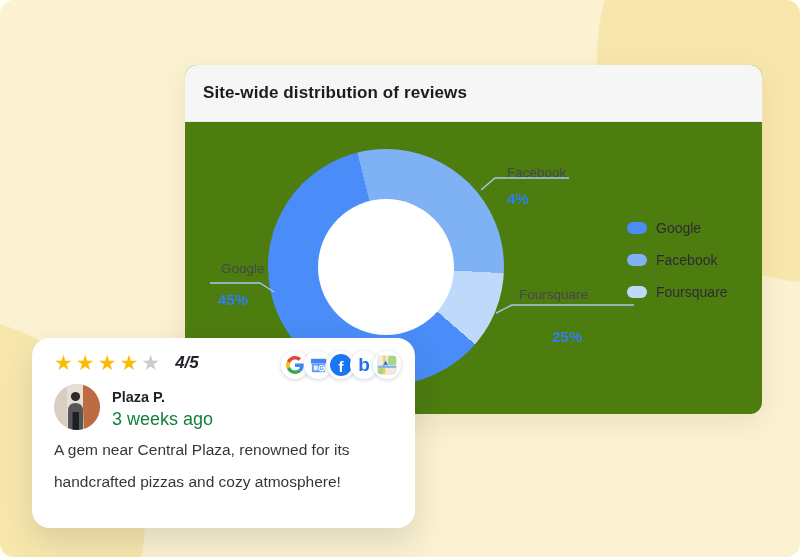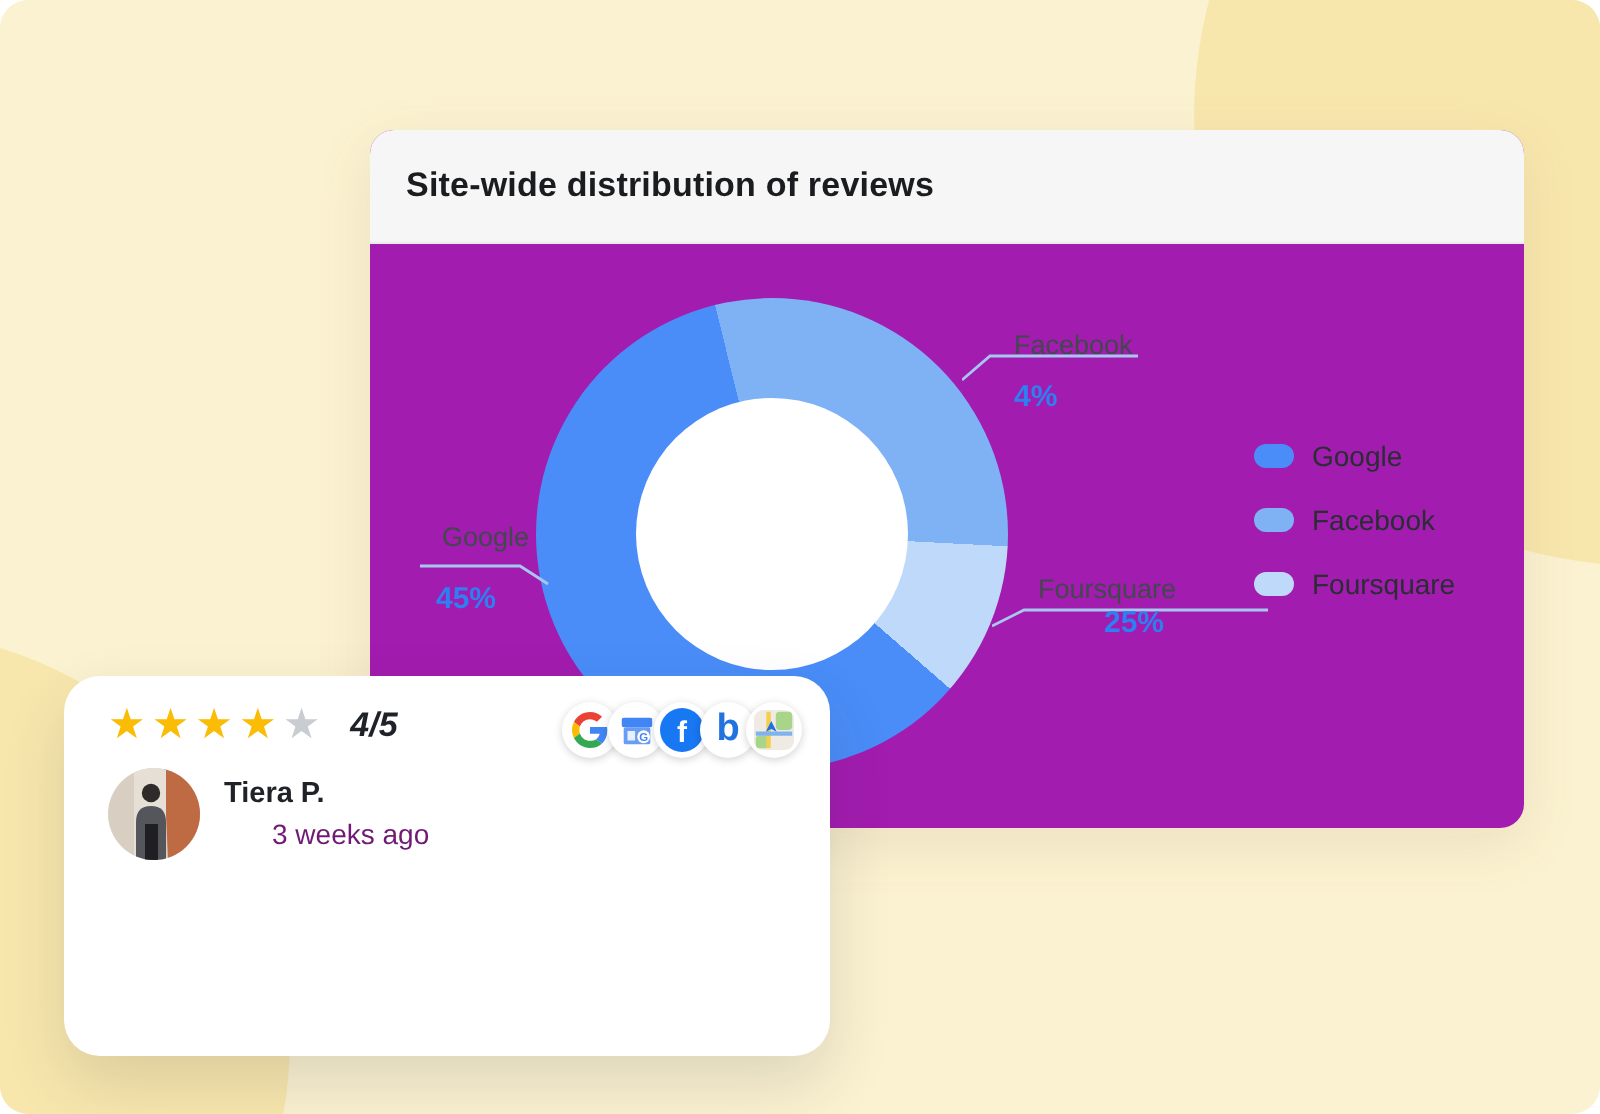--- a/index.html
+++ b/index.html
@@ -8,21 +8,21 @@
     border-radius:14px;overflow:hidden;
     font-family:"Liberation Sans", sans-serif;
   }
   .decor-circle{position:absolute;border-radius:50%;background:#F8E7AD;}
   .decor-tr{width:450px;height:450px;left:597px;top:-167px;}
   .decor-bl{width:410px;height:410px;left:-265px;top:315px;}
 
   
   .chart-card{
     position:absolute;left:185px;top:65px;width:577px;height:349px;
-    background:#a21caf;border-radius:12px;
+    background:#4d7c0f;border-radius:12px;
     box-shadow:0 8px 28px rgba(120,110,70,.12);
   }
   .chart-card-header{
     position:absolute;left:0;top:0;right:0;height:57px;
     background:#F6F6F7;border-radius:12px 12px 0 0;
     border-bottom:1px solid #E9EAEC;
     display:flex;align-items:center;padding:0 18px;box-sizing:border-box;
   }
   .chart-title{font-size:17px;font-weight:700;color:#1A1C1F;letter-spacing:.1px;}
 
@@ -61,21 +61,21 @@
     display:flex;align-items:center;justify-content:center;margin-left:-5px;
   }
   .platform-circle:first-child{margin-left:0;}
   .fb-inner{width:22px;height:22px;border-radius:50%;background:#1877F2;color:#fff;
     font-weight:700;font-size:15px;display:flex;align-items:flex-end;justify-content:center;
     line-height:19px;overflow:hidden;}
   .bing-glyph{color:#2173DF;font-size:19px;font-weight:700;line-height:20px;}
 
   .avatar{position:absolute;left:22px;top:46px;width:46px;height:46px;border-radius:50%;overflow:hidden;}
   .reviewer-name{position:absolute;left:80px;top:51px;font-size:14.5px;font-weight:700;color:#1F2227;}
-  .reviewer-time{position:absolute;left:80px;top:71px;font-size:14px;color:#701a75;margin-left:24px;}
+  .reviewer-time{position:absolute;left:80px;top:71px;font-size:18px;color:#15803d;}
   .review-text{position:absolute;left:22px;top:96px;width:340px;font-size:15.5px;color:#33373C;line-height:32px;}
 </style>
 </head>
 <body>
 
 <div class="root">
   <div class="decor-circle decor-tr"></div>
   <div class="decor-circle decor-bl"></div>
 
   <div class="chart-card">
@@ -96,21 +96,21 @@
   <span class="callout-label" style="left:507px;top:165px;">Facebook</span>
   <svg class="callout-line" style="left:481px;top:177px;" width="90" height="14">
     <polyline points="0,13 14,1 88,1"></polyline>
   </svg>
   <span class="callout-pct" style="left:507px;top:190px;">4%</span>
 
   <span class="callout-label" style="left:519px;top:287px;">Foursquare</span>
   <svg class="callout-line" style="left:496px;top:304px;" width="140" height="11">
     <polyline points="0,9 16,1 138,1"></polyline>
   </svg>
-  <span class="callout-pct" style="left:552px;top:303px;">25%</span>
+  <span class="callout-pct" style="left:552px;top:328px;">25%</span>
 
   <div class="legend">
     <div class="legend-row">
       <span class="legend-pill" style="background: rgb(74, 141, 248);"></span>
       <span class="legend-text">Google</span>
     </div>
     <div class="legend-row">
       <span class="legend-pill" style="background: rgb(127, 177, 245);"></span>
       <span class="legend-text">Facebook</span>
     </div>
@@ -166,16 +166,17 @@
     <div class="avatar">
       <svg width="46" height="46" viewBox="0 0 46 46">
         <rect width="46" height="46" fill="#D8CEC2"></rect>
         <path d="M28 0 L46 0 L46 46 L30 46 Z" fill="#BE6A43"></path>
         <rect x="13" y="0" width="16" height="46" fill="#E6DFD6"></rect>
         <circle cx="21.5" cy="12.5" r="4.6" fill="#2E2B2A"></circle>
         <path d="M14 46 V27 q0-8 7.5-8 q7.5 0 7.5 8 V46 Z" fill="#55565C"></path>
         <rect x="18.5" y="28" width="6.5" height="18" fill="#1F1F23"></rect>
       </svg>
     </div>
-    <span class="reviewer-name">Tiera P.</span>
+    <span class="reviewer-name">Plaza P.</span>
     <span class="reviewer-time">3 weeks ago</span>
+    <div class="review-text">A gem near Central Plaza, renowned for its handcrafted pizzas and cozy atmosphere!</div>
   </div>
 </div>
 
 </body></html>

